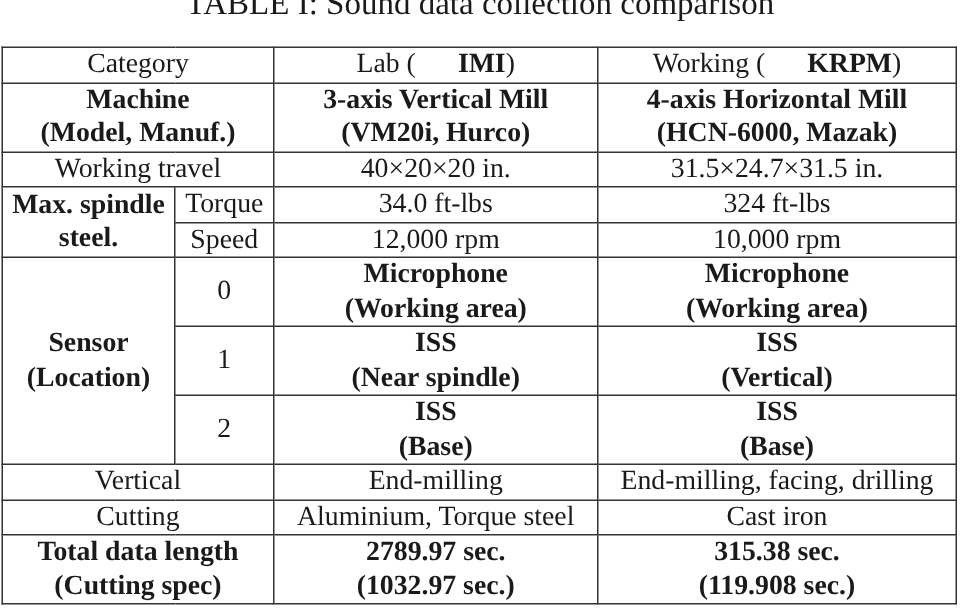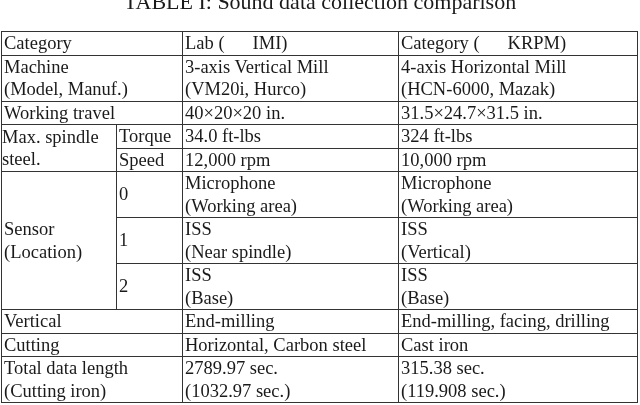--- a/index.html
+++ b/index.html
@@ -16,47 +16,48 @@
   table.data {
     position: absolute; left: 1px; top: 31px;
     width: 636px;
     border-collapse: collapse;
     table-layout: fixed;
     font-size: 18.5px;
     line-height: 22.5px;
   }
   table.data td {
     border: 1.5px solid #333;
+    text-align: center;
     vertical-align: middle;
     padding: 0 2px;
     white-space: nowrap;
     overflow: hidden;
   }
   .r1 { height: 22px; }
   .r2 { height: 44px; }
-  b { font-weight: normal; margin-left: 28px; }
-  .line { display: block; }
+  b { font-weight: bold; margin-left: 28px; }
+  .line { display: block; font-weight: bold; }
 </style>
 </head>
 <body>
 
 <div class="caption">TABLE I: Sound data collection comparison</div>
 
 <table class="data">
   <colgroup>
     <col style="width:115px">
     <col style="width:66px">
     <col style="width:216px">
     <col style="width:239px">
   </colgroup>
   <tbody>
     <tr class="r1">
       <td colspan="2">Category</td>
       <td><span>Lab (</span><b>IMI</b><span>)</span></td>
-      <td><span>Category (</span><b>KRPM</b><span>)</span></td>
+      <td><span>Working (</span><b>KRPM</b><span>)</span></td>
     </tr>
 
     <tr class="r2">
       <td colspan="2">
         <span class="line">Machine</span>
         <span class="line">(Model, Manuf.)</span>
       </td>
       <td>
         <span class="line">3-axis Vertical Mill</span>
         <span class="line">(VM20i, Hurco)</span>
@@ -127,28 +128,28 @@
     </tr>
 
     <tr class="r1">
       <td colspan="2">Vertical</td>
       <td>End-milling</td>
       <td>End-milling, facing, drilling</td>
     </tr>
 
     <tr class="r1">
       <td colspan="2">Cutting</td>
-      <td>Horizontal, Carbon steel</td>
+      <td>Aluminium, Torque steel</td>
       <td>Cast iron</td>
     </tr>
 
     <tr class="r2">
       <td colspan="2">
         <span class="line">Total data length</span>
-        <span class="line">(Cutting iron)</span>
+        <span class="line">(Cutting spec)</span>
       </td>
       <td>
         <span class="line">2789.97 sec.</span>
         <span class="line">(1032.97 sec.)</span>
       </td>
       <td>
         <span class="line">315.38 sec.</span>
         <span class="line">(119.908 sec.)</span>
       </td>
     </tr>

